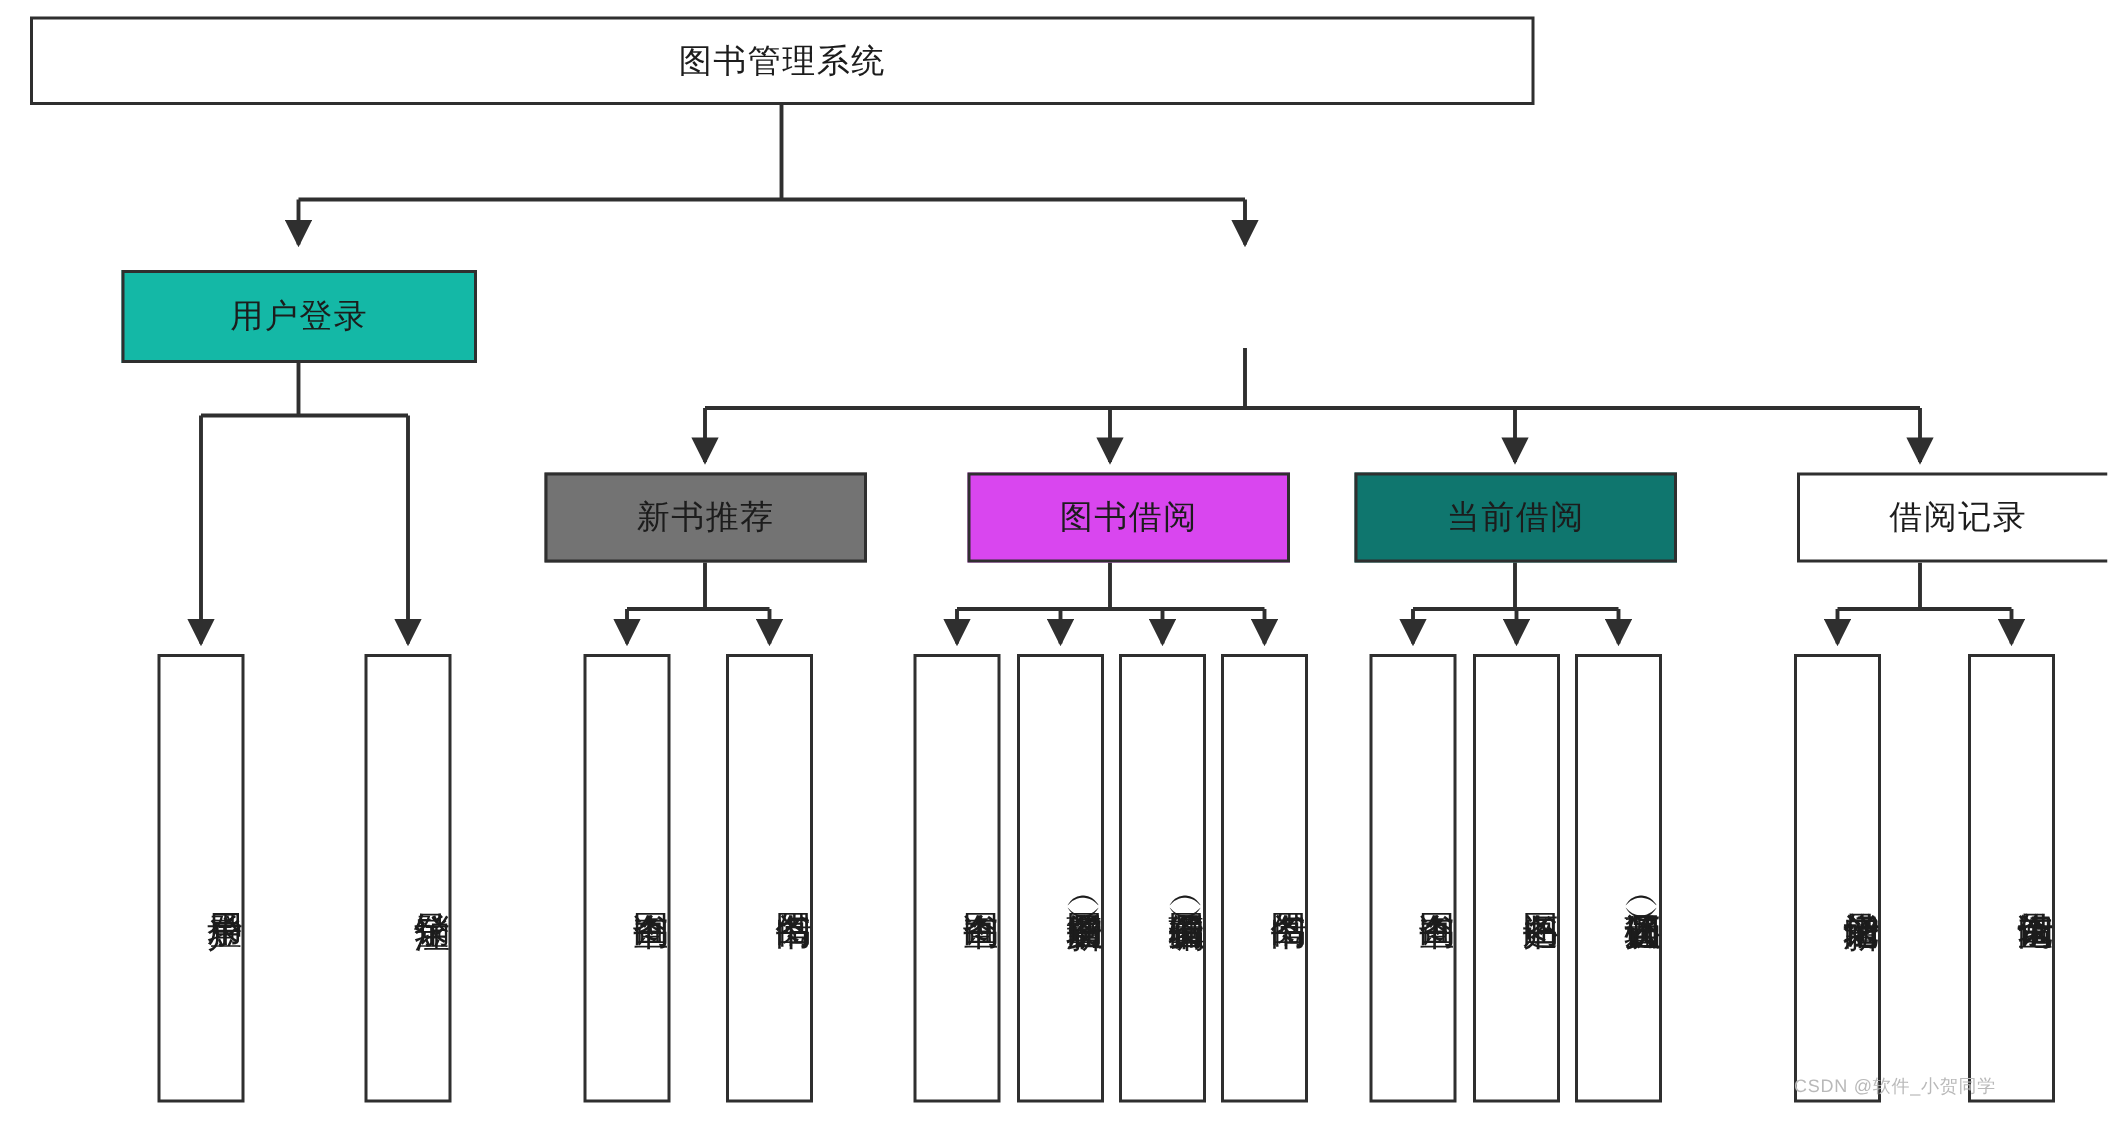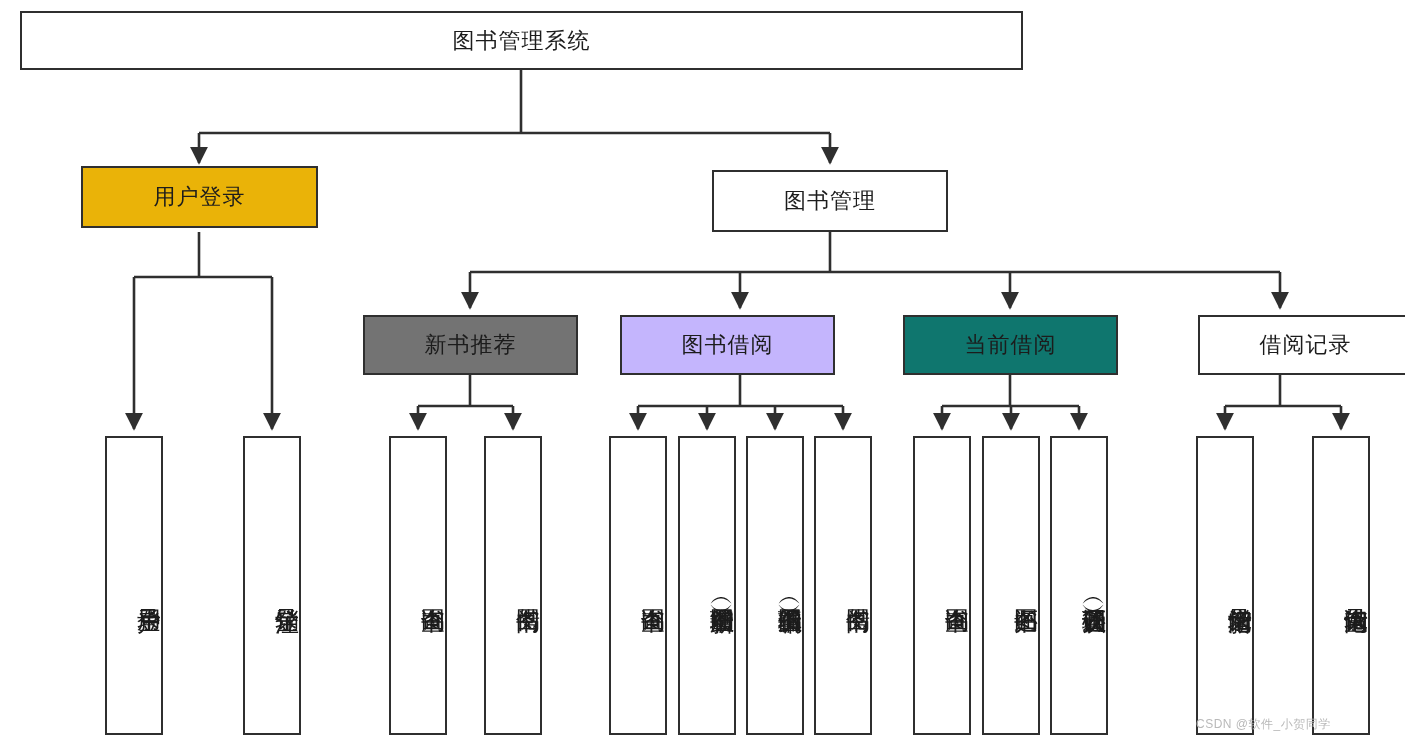--- a/index.html
+++ b/index.html
@@ -117,31 +117,28 @@
       <path d="M 1225 406 L 1341 406"></path>
       <path d="M 1225 406 L 1225 429" marker-end="url(#arrow)"></path>
       <path d="M 1341 406 L 1341 429" marker-end="url(#arrow)"></path>
     </g>
   </svg>
 
   <div class="node horiz root" style="left: 20px; top: 11px; width: 1003px; height: 59px; border-color: rgb(47, 47, 47); background: rgb(255, 255, 255); color: rgb(28, 28, 28);">
     <span>图书管理系统</span>
   </div>
 
-  <div class="node horiz" style="left: 81px; top: 166px; width: 237px; height: 62px; border-color: rgb(47, 47, 47); background: #eab308; color: rgb(28, 28, 28);">
+  <div class="node horiz" style="left: 81px; top: 180px; width: 237px; height: 62px; border-color: rgb(47, 47, 47); background: #14b8a6; color: rgb(28, 28, 28);">
     <span>用户登录</span>
-  </div>
-  <div class="node horiz" style="left: 712px; top: 170px; width: 236px; height: 62px; border-color: rgb(47, 47, 47); background: rgb(255, 255, 255); color: rgb(28, 28, 28);">
-    <span>图书管理</span>
   </div>
 
   <div class="node horiz" style="left: 363px; top: 315px; width: 215px; height: 60px; border-color: rgb(47, 47, 47); background: #737373; color: rgb(28, 28, 28);">
     <span>新书推荐</span>
   </div>
-  <div class="node horiz" style="left: 620px; top: 315px; width: 215px; height: 60px; border-color: rgb(47, 47, 47); background: #c4b5fd; color: rgb(28, 28, 28); text-align: right;">
+  <div class="node horiz" style="left: 645px; top: 315px; width: 215px; height: 60px; border-color: rgb(47, 47, 47); background: #d946ef; color: rgb(28, 28, 28); text-align: right;">
     <span>图书借阅</span>
   </div>
   <div class="node horiz" style="left: 903px; top: 315px; width: 215px; height: 60px; border-color: rgb(47, 47, 47); background: #0f766e; color: rgb(28, 28, 28);">
     <span>当前借阅</span>
   </div>
   <div class="node horiz" style="left: 1173px; top: 315px; width: 215px; height: 60px; border-color: rgb(47, 47, 47); background: rgb(255, 255, 255); color: rgb(28, 28, 28); margin-left: 25px;">
     <span>借阅记录</span>
   </div>
 
   <div class="node vert" style="left: 105px; top: 436px; width: 58px; height: 299px; border-color: rgb(47, 47, 47); background: rgb(255, 255, 255); color: rgb(28, 28, 28);">

